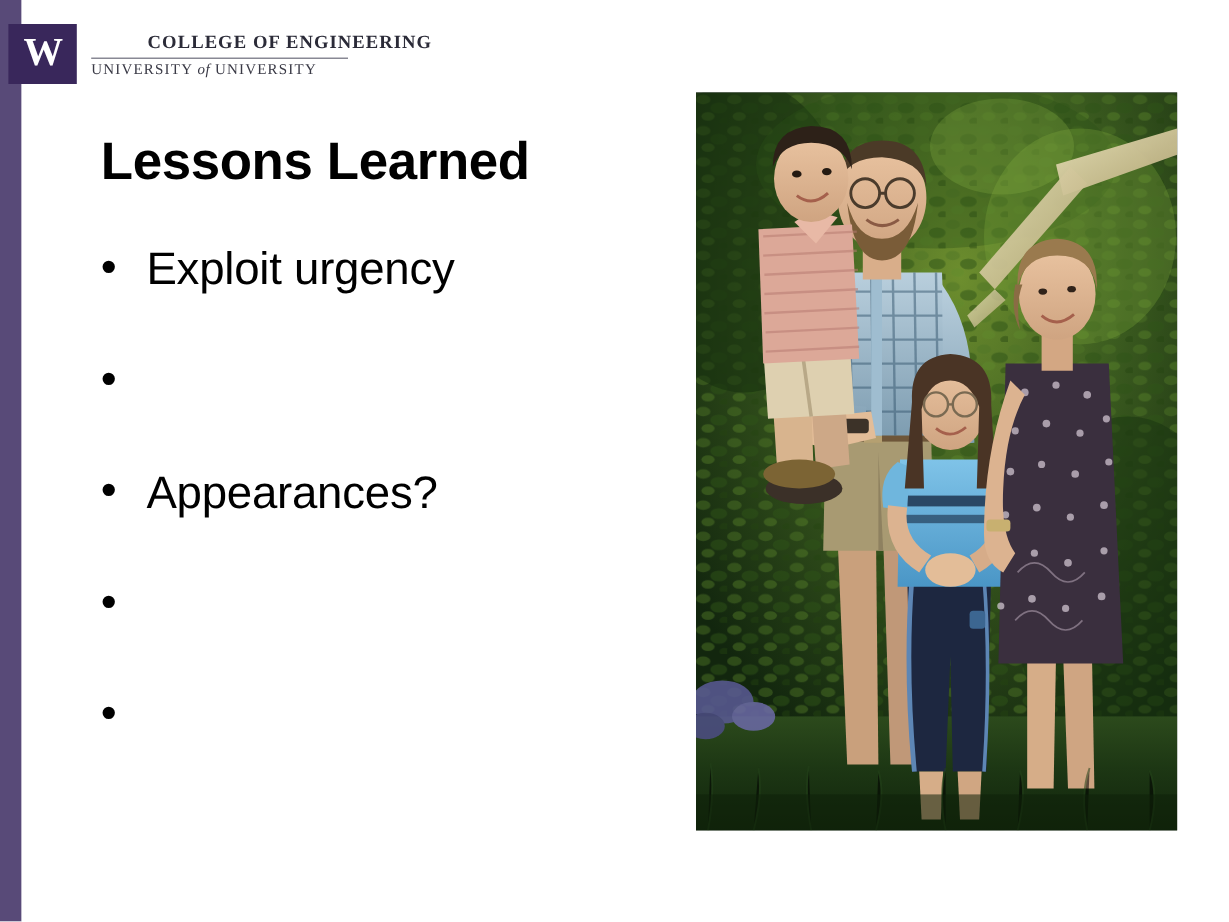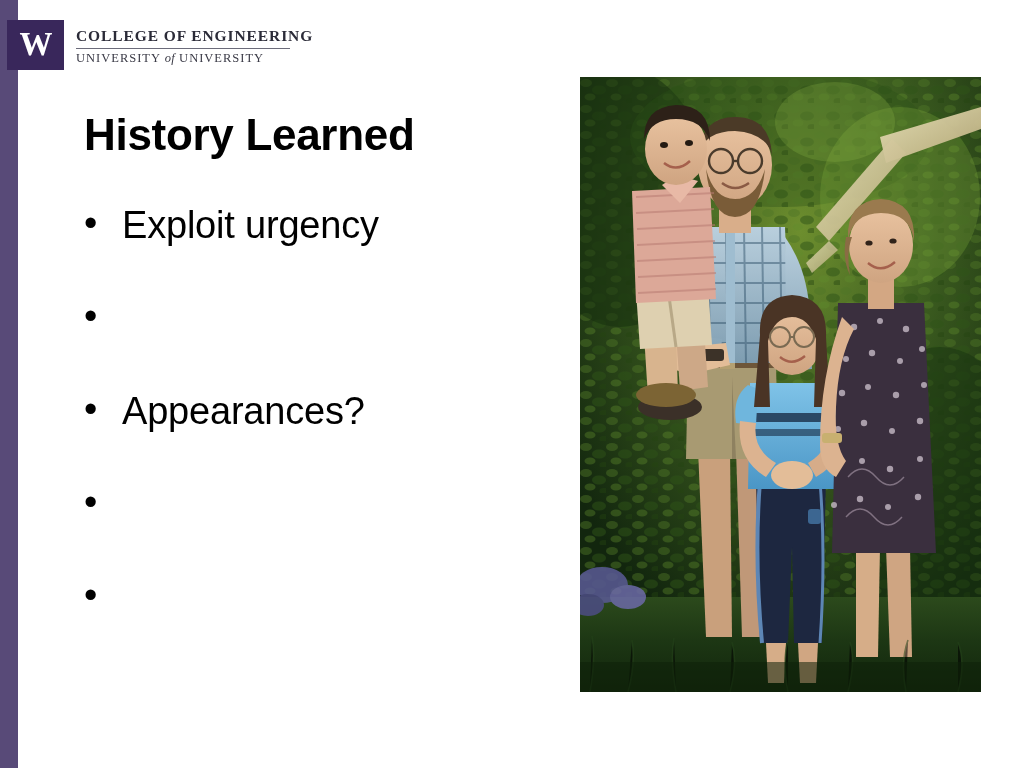--- a/index.html
+++ b/index.html
@@ -65,20 +65,21 @@
     padding-top: 1px;
   }
   .logo-line1 {
     font-family: "Liberation Serif", serif;
     font-size: 15.5px;
     font-weight: bold;
     letter-spacing: 0.9px;
     color: #2b2b38;
     line-height: 1.05;
     white-space: nowrap;
+    margin-left: 47px;
   }
   .logo-rule {
     height: 1px;
     background: #6b6b7a;
     margin: 3px 0 3px 0;
     width: 214px;
   }
   .logo-line2 {
     font-family: "Liberation Serif", serif;
     font-size: 12.5px;
@@ -155,21 +156,21 @@
   <div class="logo-mark">
     <span class="w-glyph">W</span>
   </div>
   <div class="logo-text">
     <div class="logo-line1">COLLEGE OF ENGINEERING</div>
     <div class="logo-rule"></div>
     <div class="logo-line2"><span>UNIVERSITY </span><span class="of">of</span><span> UNIVERSITY</span></div>
   </div>
 </div>
 
-<div class="slide-title">History Learned</div>
+<div class="slide-title">Lessons Learned</div>
 
 <div class="bullet-list">
   <div class="bullet-item">
     <span class="bullet-dot">•</span>
     <span class="bullet-text">Exploit urgency</span>
   </div>
   <div class="bullet-item">
     <span class="bullet-dot">•</span>
   </div>
   <div class="bullet-item">

